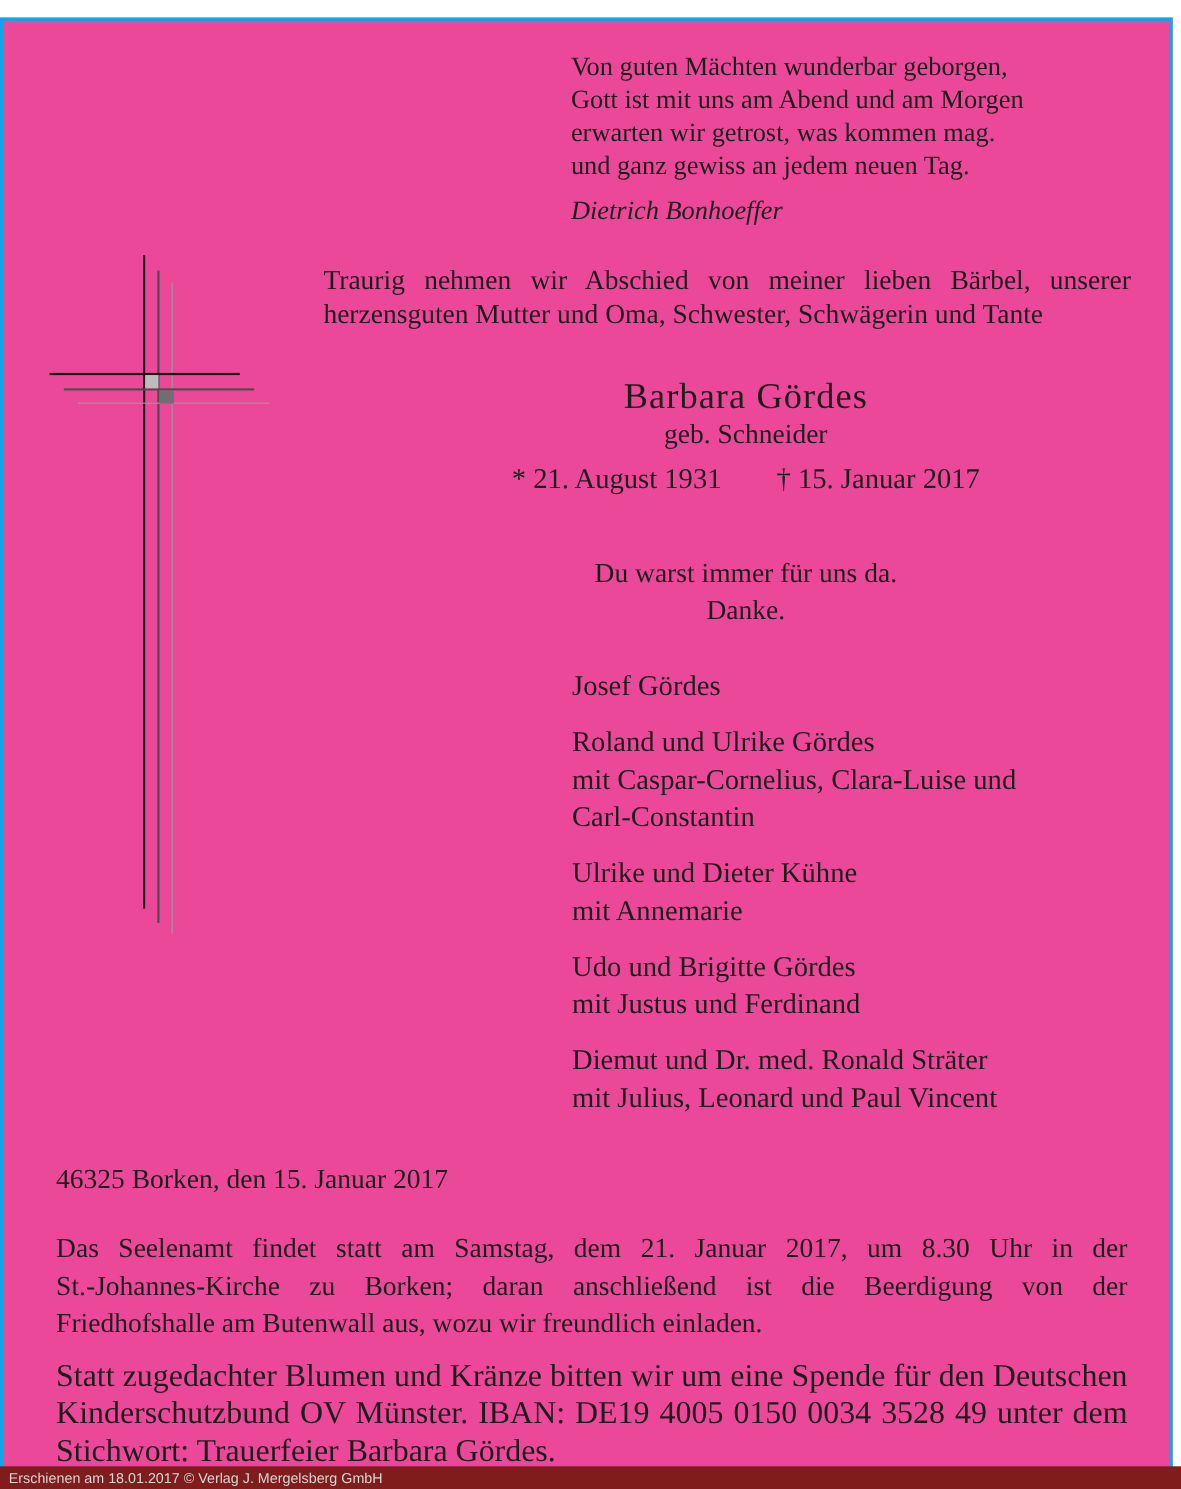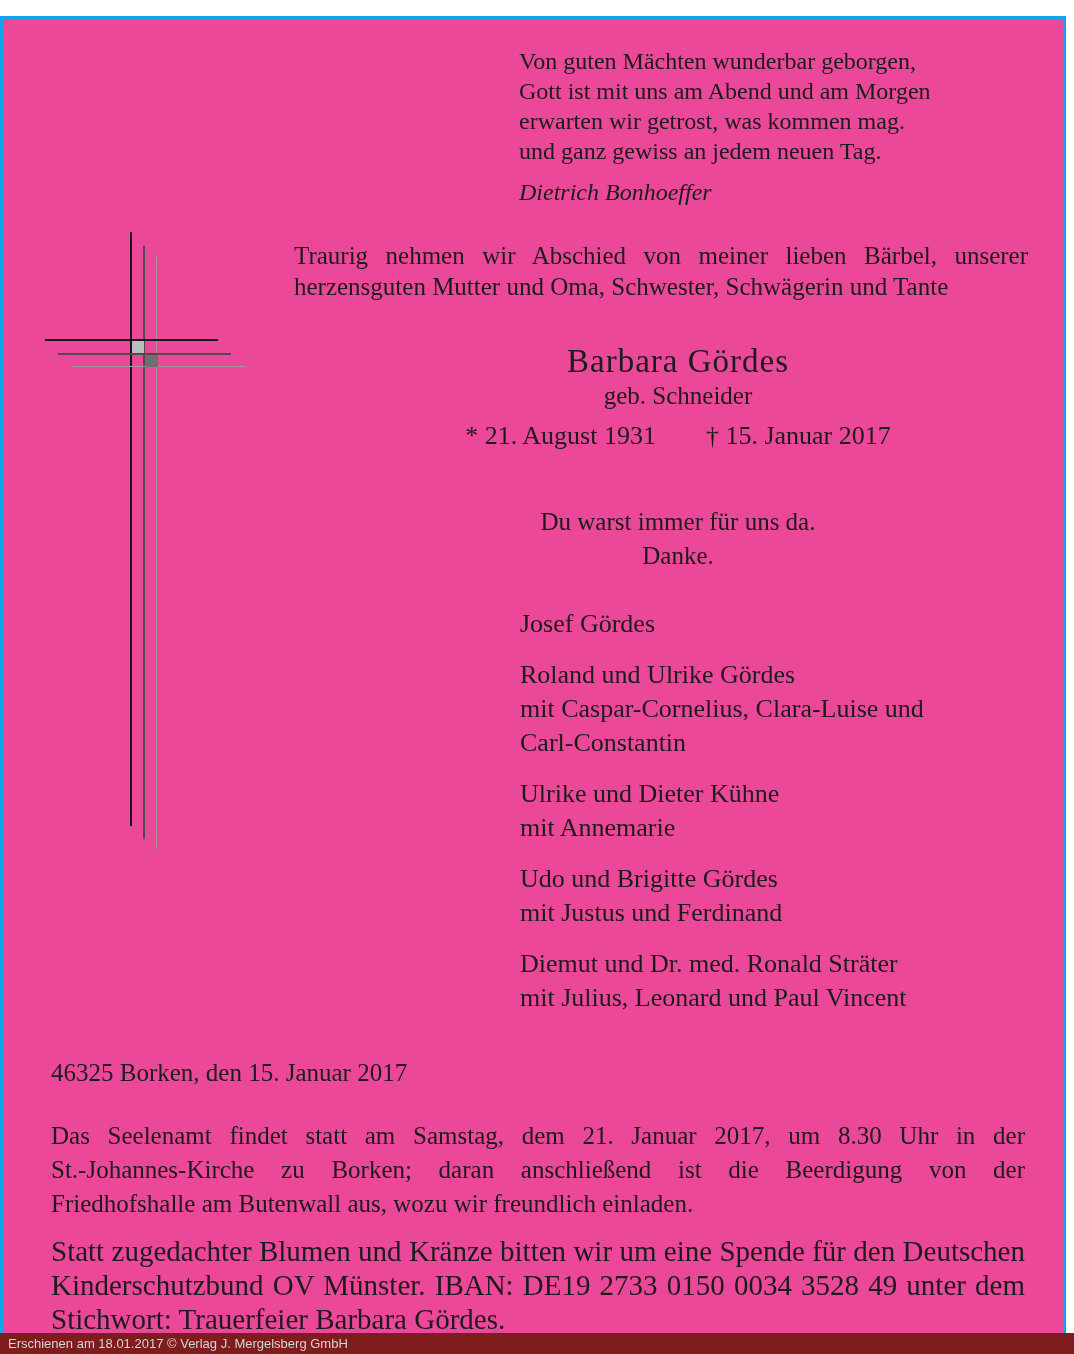--- a/index.html
+++ b/index.html
@@ -161,21 +161,21 @@
   <div class="abs location-date">46325 Borken, den 15. Januar 2017</div>
 
   <div class="abs service">
     <div class="just">Das Seelenamt findet statt am Samstag, dem 21. Januar 2017, um 8.30 Uhr in der</div>
     <div class="just">St.-Johannes-Kirche zu Borken; daran anschließend ist die Beerdigung von der</div>
     <div>Friedhofshalle am Butenwall aus, wozu wir freundlich einladen.</div>
   </div>
 
   <div class="abs donation">
     <div class="just">Statt zugedachter Blumen und Kränze bitten wir um eine Spende für den Deutschen</div>
-    <div class="just">Kinderschutzbund OV Münster. IBAN: DE19 2733 0150 0034 3528 49 unter dem</div>
+    <div class="just">Kinderschutzbund OV Münster. IBAN: DE19 4005 0150 0034 3528 49 unter dem</div>
     <div>Stichwort: Trauerfeier Barbara Gördes.</div>
   </div>
 
 </div>
 
 <div class="footer-bar">
   <div class="footer-text">Erschienen am 18.01.2017 © Verlag J. Mergelsberg GmbH</div>
 </div>
 
 </body></html>

